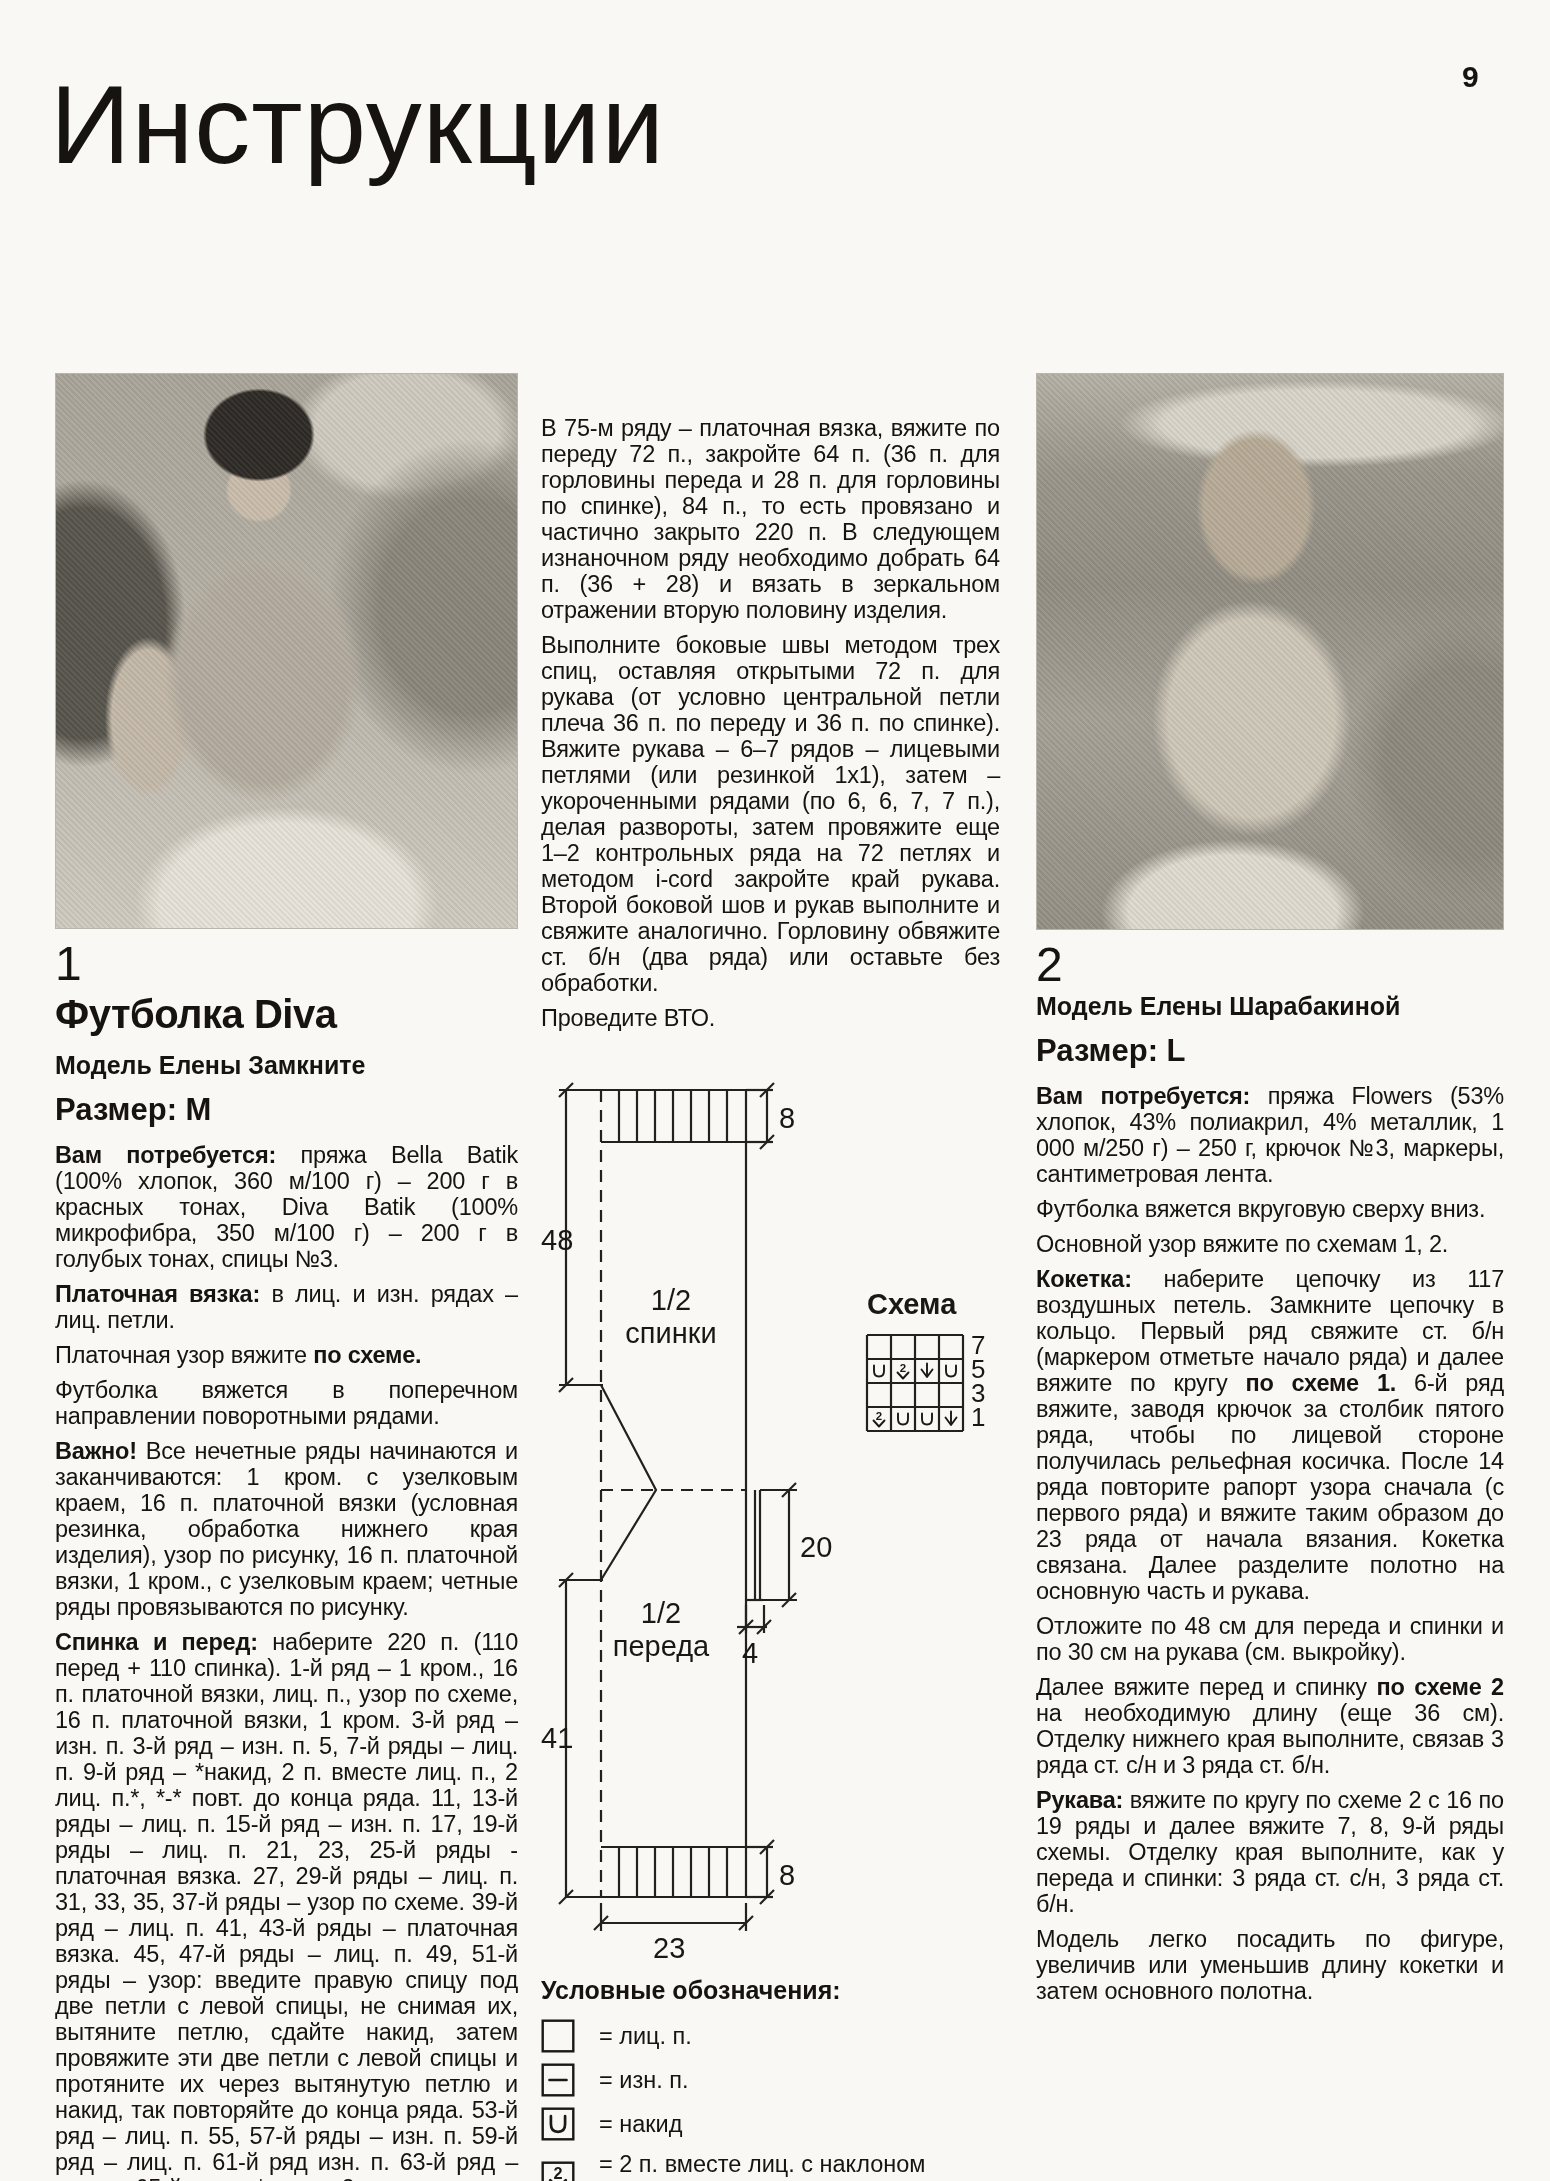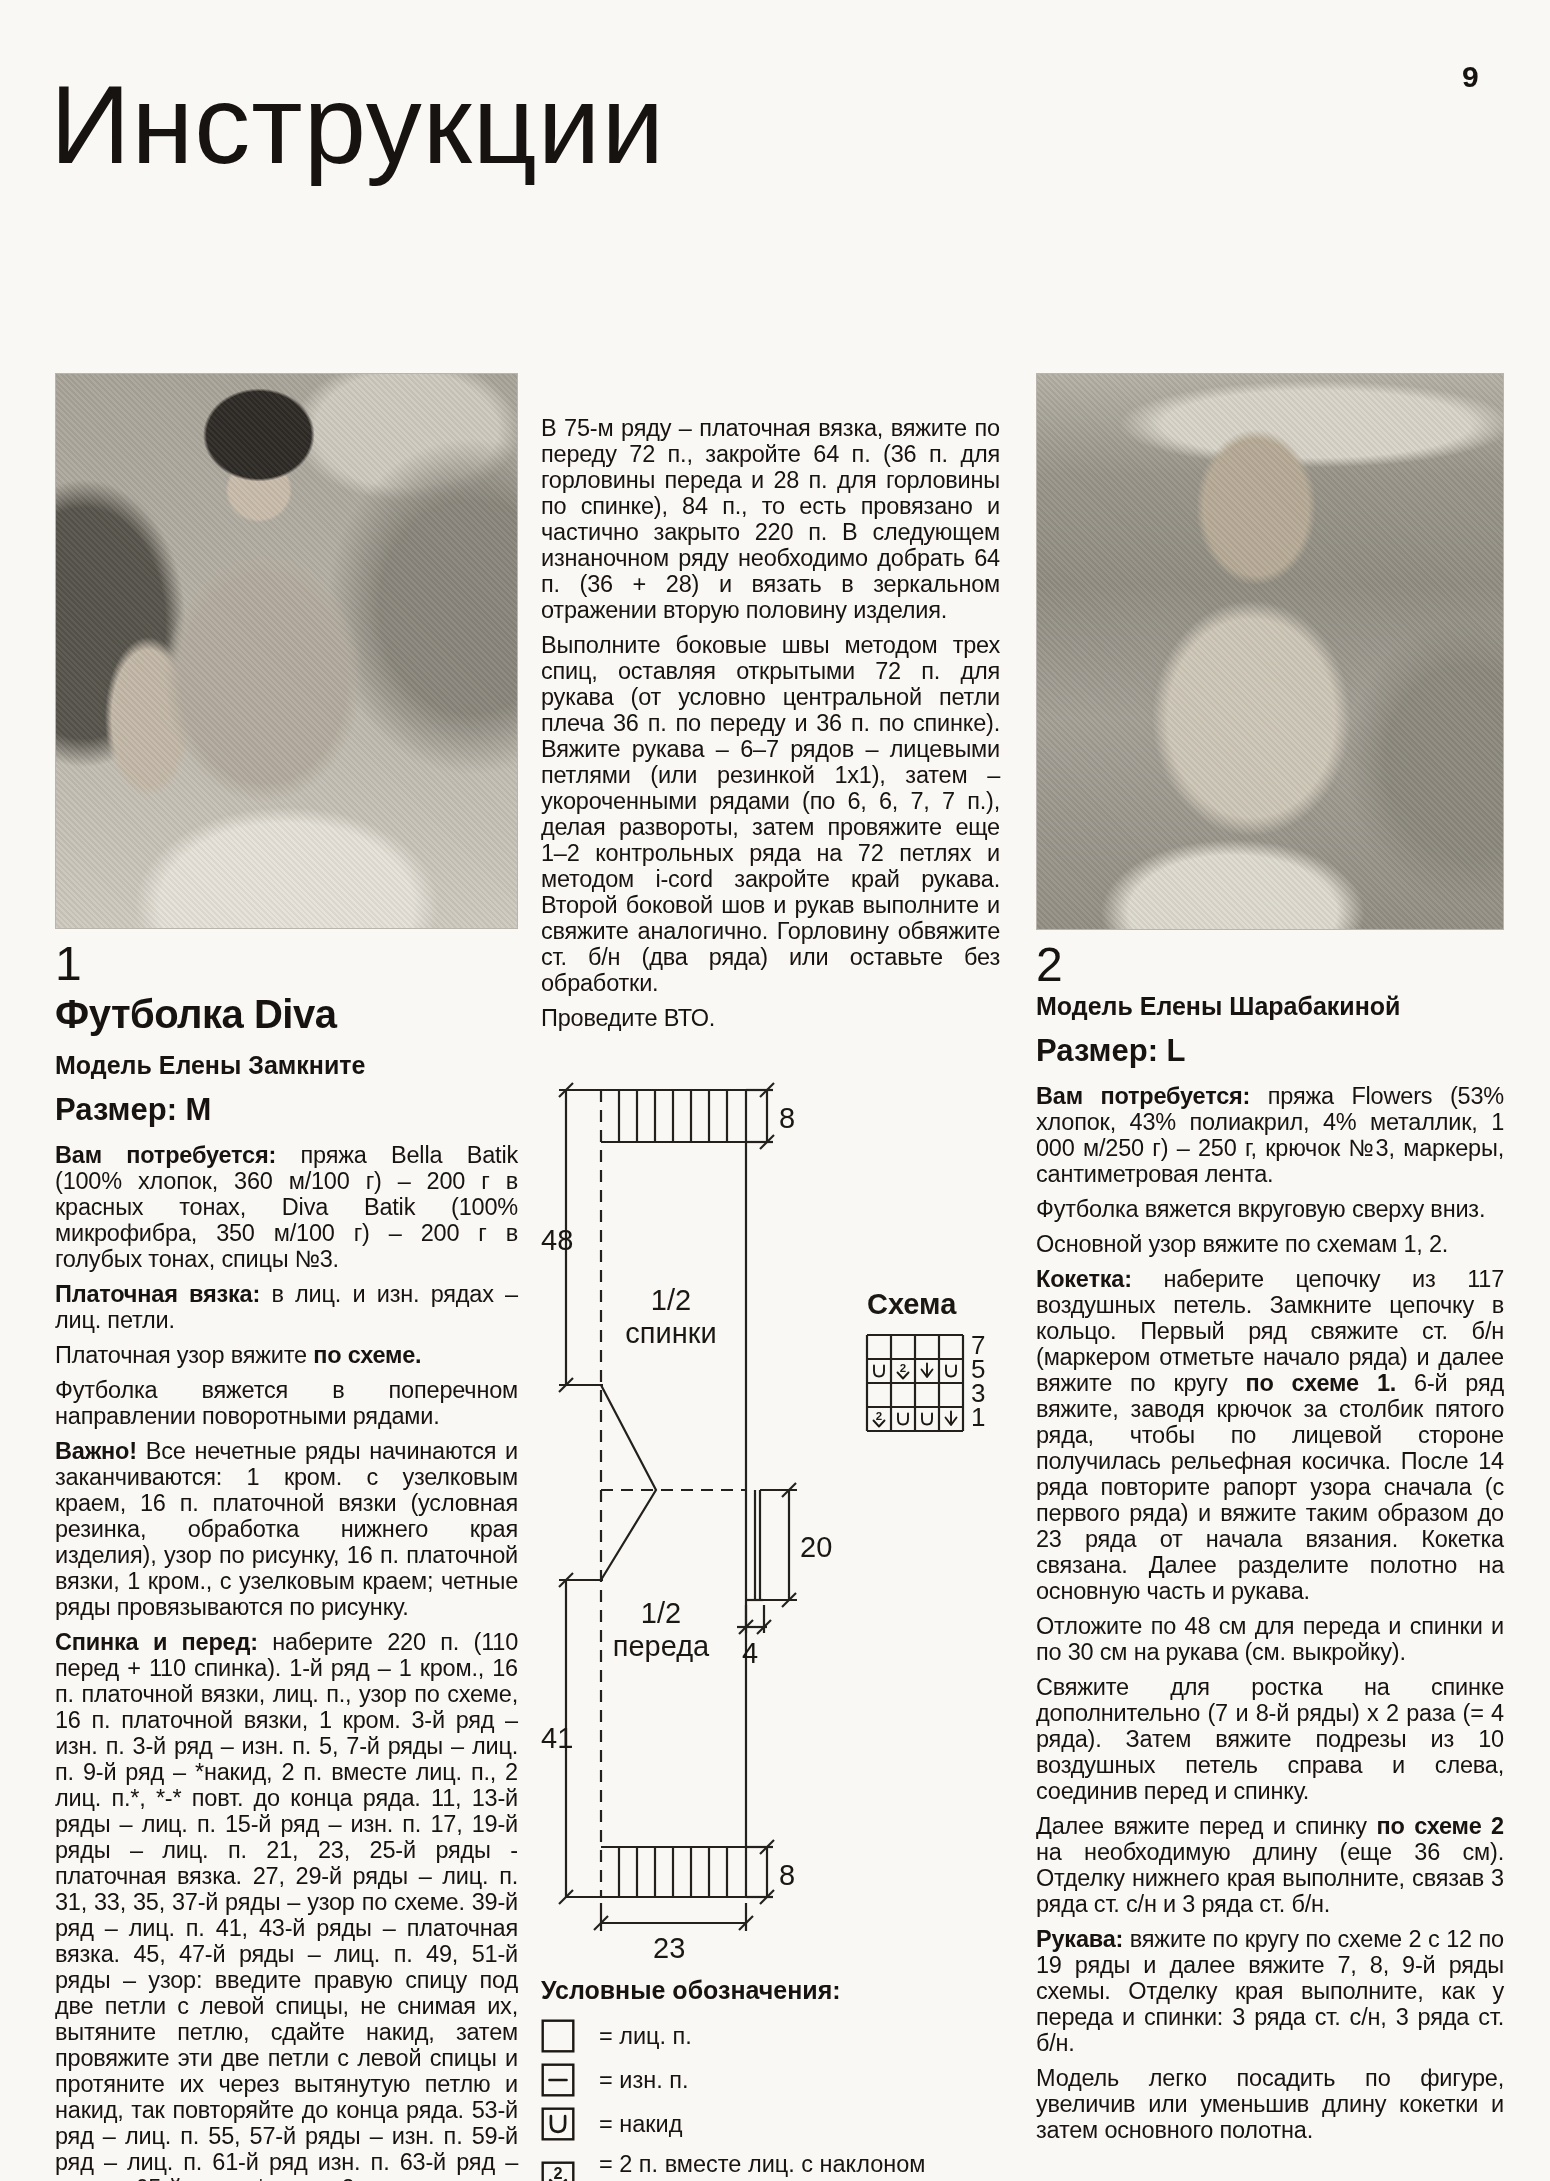--- a/index.html
+++ b/index.html
@@ -263,19 +263,18 @@
     <div class="photo photo-2"></div>
     <div class="item-number">2</div>
     <div class="model-line">Модель Елены Шарабакиной</div>
     <div class="size-line">Размер: L</div>
     <div>
         <p class="para"><b>Вам потребуется: </b><span>пряжа Flowers (53% хлопок, 43% полиакрил, 4% металлик, 1 000 м/250 г) – 250 г, крючок №3, маркеры, сантиметровая лента.</span></p>
         <p class="para"><span>Футболка вяжется вкруговую сверху вниз.</span></p>
         <p class="para"><span>Основной узор вяжите по схемам 1, 2.</span></p>
         <p class="para"><b>Кокетка: </b><span>наберите цепочку из 117 воздушных петель. Замкните цепочку в кольцо. Первый ряд свяжите ст. б/н (маркером отметьте начало ряда) и далее вяжите по кругу </span><b>по схеме 1.</b><span> 6-й ряд вяжите, заводя крючок за столбик пятого ряда, чтобы по лицевой стороне получилась рельефная косичка. После 14 ряда повторите рапорт узора сначала (с первого ряда) и вяжите таким образом до 23 ряда от начала вязания. Кокетка связана. Далее разделите полотно на основную часть и рукава.</span></p>
         <p class="para"><span>Отложите по 48 см для переда и спинки и по 30 см на рукава (см. выкройку).</span></p>
-        <p class="para"><span>Свяжите для ростка на спинке дополнительно (7 и 8-й ряды) х 2 раза (= 4 ряда). Затем вяжите подрезы из 10 воздушных петель справа и слева, соединив перед и спинку.</span></p>
         <p class="para"><span>Далее вяжите перед и спинку </span><b>по схеме 2</b><span> на необходимую длину (еще 36 см). Отделку нижнего края выполните, связав 3 ряда ст. с/н и 3 ряда ст. б/н.</span></p>
-        <p class="para"><b>Рукава: </b><span>вяжите по кругу по схеме 2 с 12 по 19 ряды и далее вяжите 7, 8, 9-й ряды схемы. Отделку края выполните, как у переда и спинки: 3 ряда ст. с/н, 3 ряда ст. б/н.</span></p>
+        <p class="para"><b>Рукава: </b><span>вяжите по кругу по схеме 2 с 16 по 19 ряды и далее вяжите 7, 8, 9-й ряды схемы. Отделку края выполните, как у переда и спинки: 3 ряда ст. с/н, 3 ряда ст. б/н.</span></p>
         <p class="para"><span>Модель легко посадить по фигуре, увеличив или уменьшив длину кокетки и затем основного полотна.</span></p>
       </div>
   </div>
 </div>
 
 </body></html>

